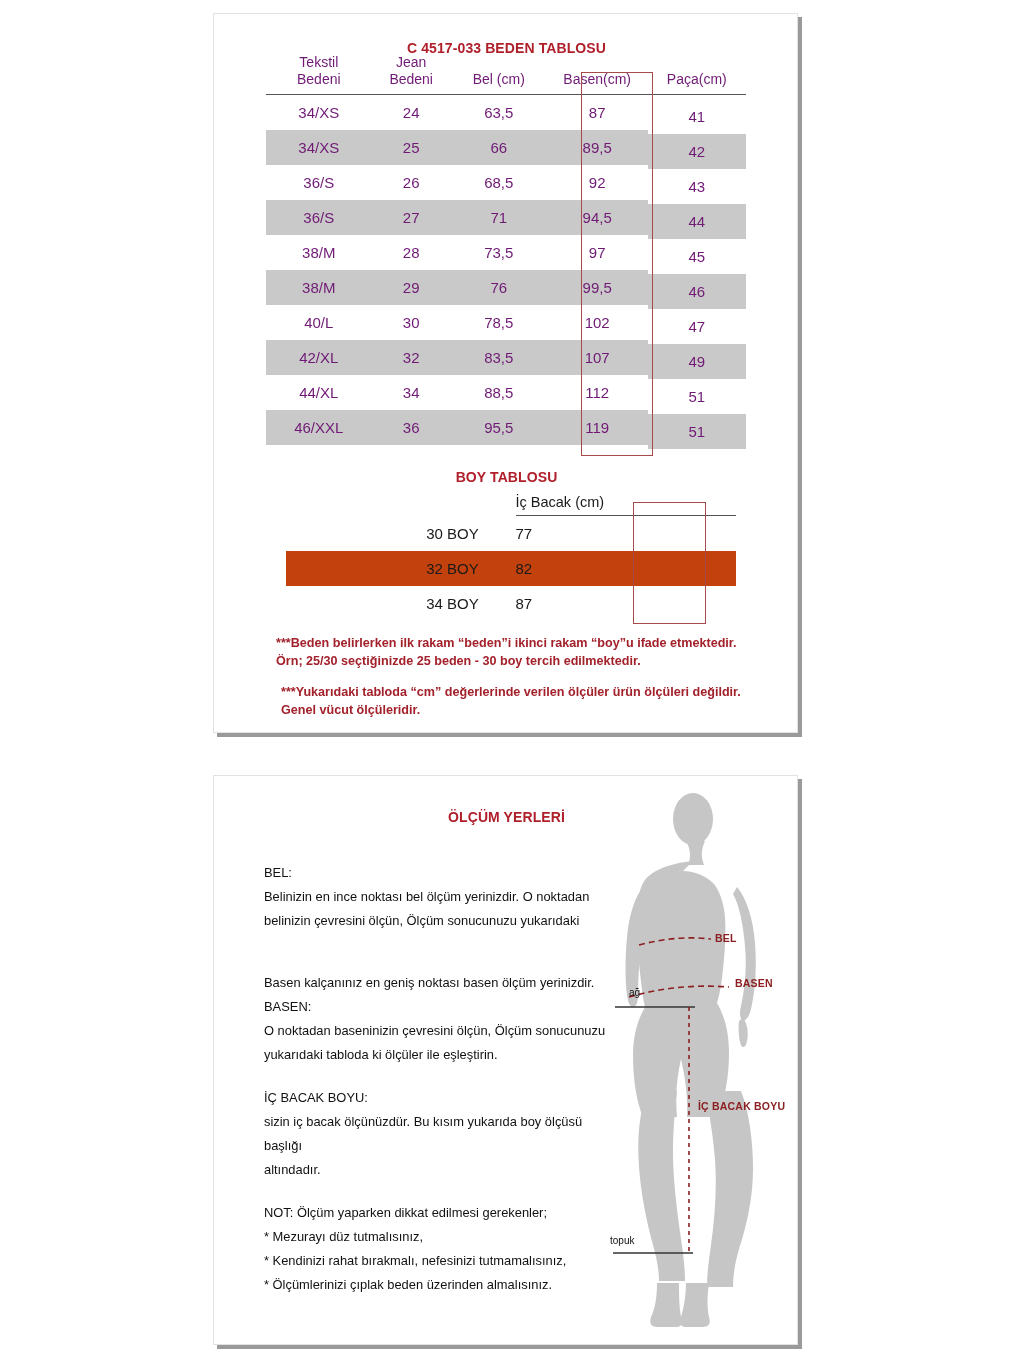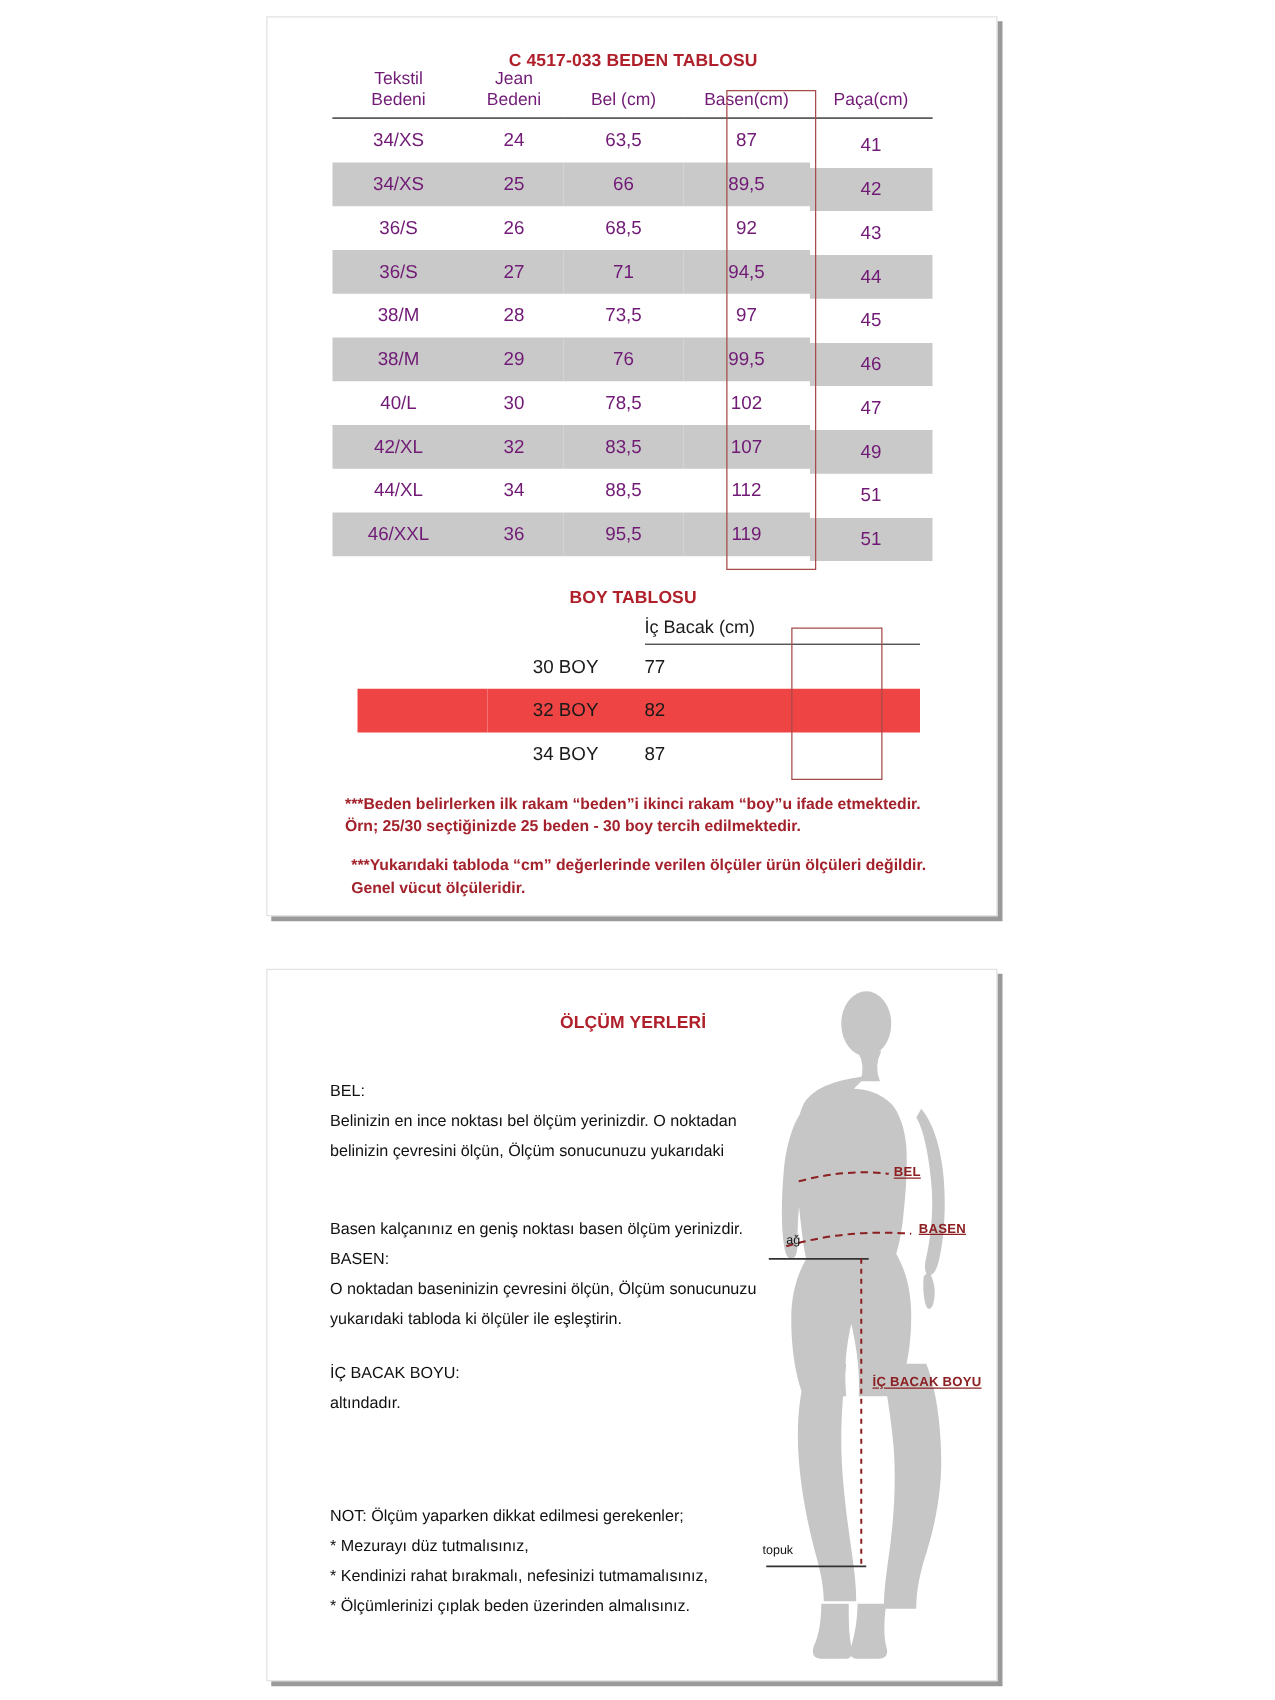--- a/index.html
+++ b/index.html
@@ -126,21 +126,21 @@
     padding: 2px 0 5px 0;
     border-bottom: 1.6px solid #555;
     text-align: left;
     vertical-align: bottom;
   }
   table.boy th.blank { border-bottom: none; }
   table.boy td {
     padding: 9px 0;
     font-size: 15px;
   }
-  table.boy tbody tr.alt td { background: #ef4444; }
+  table.boy tbody tr.alt td { background: #c2410c; }
   .bcol-1 { width: 23%; }
   .bcol-2 { width: 28%; text-align: center; }
   .bcol-3 { width: 49%; }
   td.boy-name { text-align: center; }
   td.boy-val  { text-align: left; padding-left: 26px; }
   th.boy-head { padding-left: 14px; margin-left: 44px; }
 
   
   .notes {
     position: absolute;
@@ -184,21 +184,20 @@
     height: 550px;
   }
   .fig-svg { display: block; }
   .fig-label {
     position: absolute;
     color: #8c1f21;
     font-weight: bold;
     font-size: 10.5px;
     white-space: nowrap;
     letter-spacing: .2px;
-    text-decoration: underline;
   }
   #lbl-bel    { left: 106px; top: 141px; }
   #lbl-basen  { left: 126px; top: 186px; }
   #lbl-ic     { left: 89px;  top: 309px; }
   #lbl-ag {
     position: absolute;
     left: 20px; top: 196px;
     font-size: 10px;
     color: #111;
     font-weight: normal;
@@ -369,20 +368,21 @@
 
   <div class="m-text" id="blk-basen">
     <span class="hd">Basen kalçanınız en geniş noktası basen ölçüm yerinizdir.</span>
     <span class="hd">BASEN:</span>
     <span class="hd">O noktadan baseninizin çevresini ölçün, Ölçüm sonucunuzu</span>
     <span class="hd">yukarıdaki tabloda ki ölçüler ile eşleştirin.</span>
   </div>
 
   <div class="m-text" id="blk-ic">
     <span class="hd">İÇ BACAK BOYU:</span>
+    <span class="hd">sizin iç bacak ölçünüzdür. Bu kısım yukarıda boy ölçüsü başlığı</span>
     <span class="hd">altındadır.</span>
   </div>
 
   <div class="m-text" id="blk-not">
     <span class="hd">NOT: Ölçüm yaparken dikkat edilmesi gerekenler;</span>
     <span class="hd">* Mezurayı düz tutmalısınız,</span>
     <span class="hd">* Kendinizi rahat bırakmalı, nefesinizi tutmamalısınız,</span>
     <span class="hd">* Ölçümlerinizi çıplak beden üzerinden almalısınız.</span>
   </div>
 

